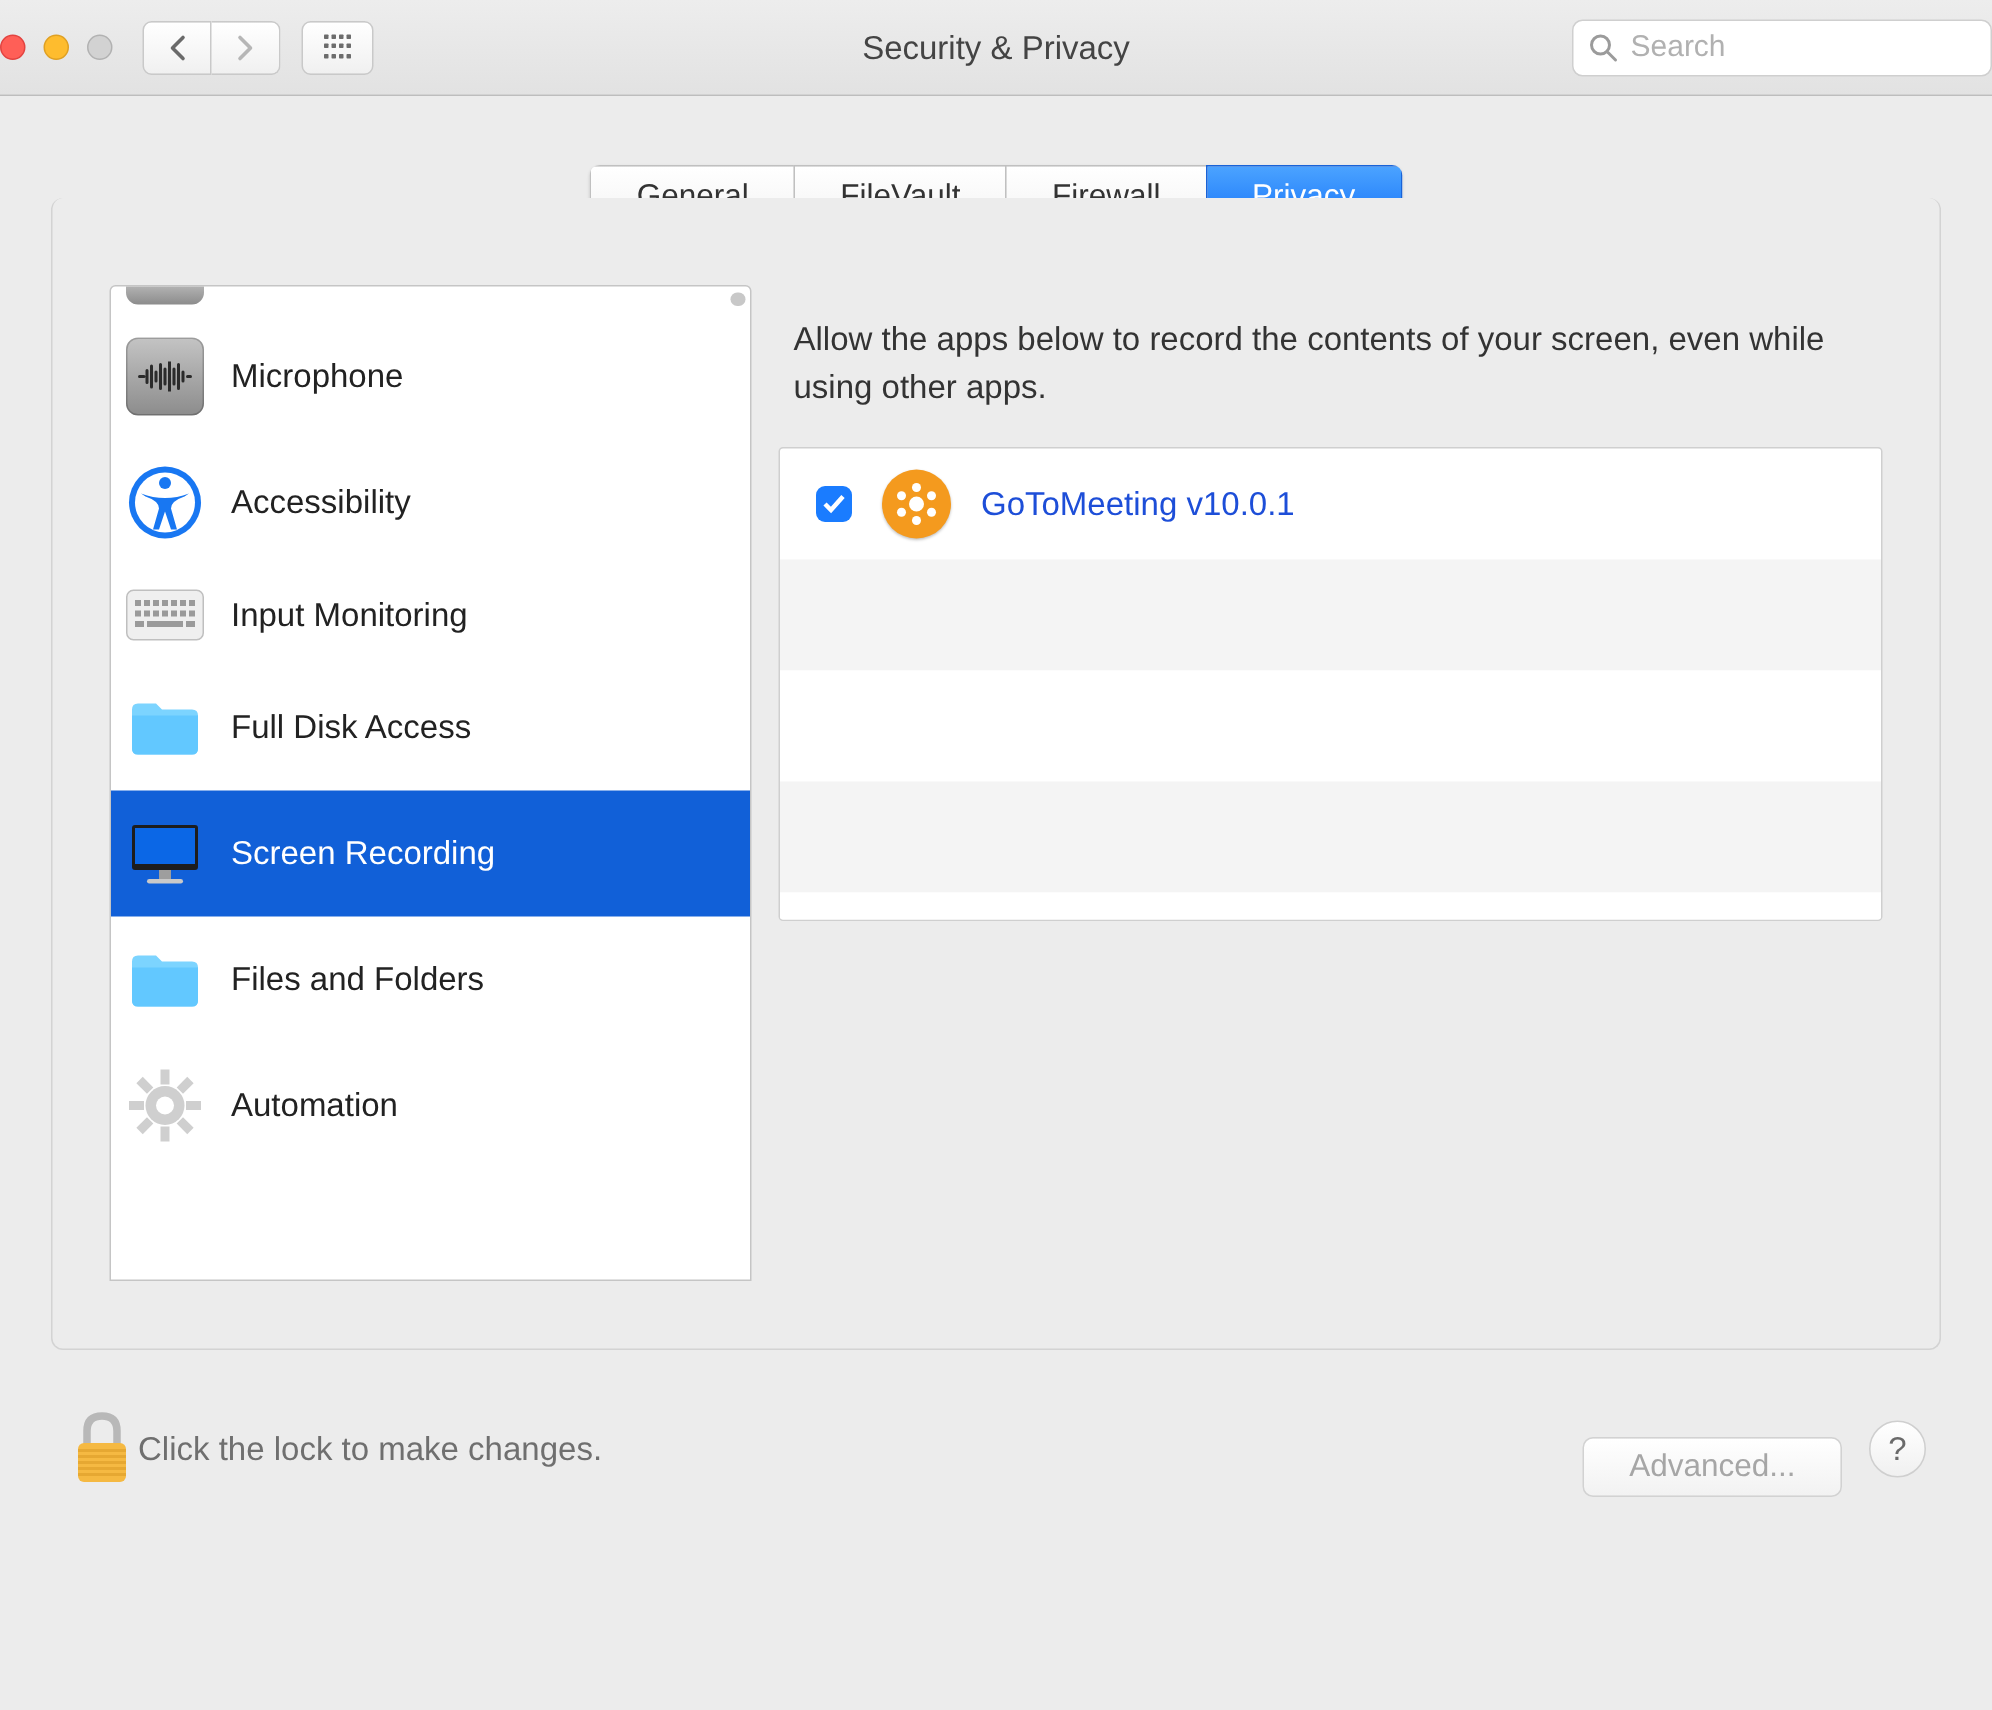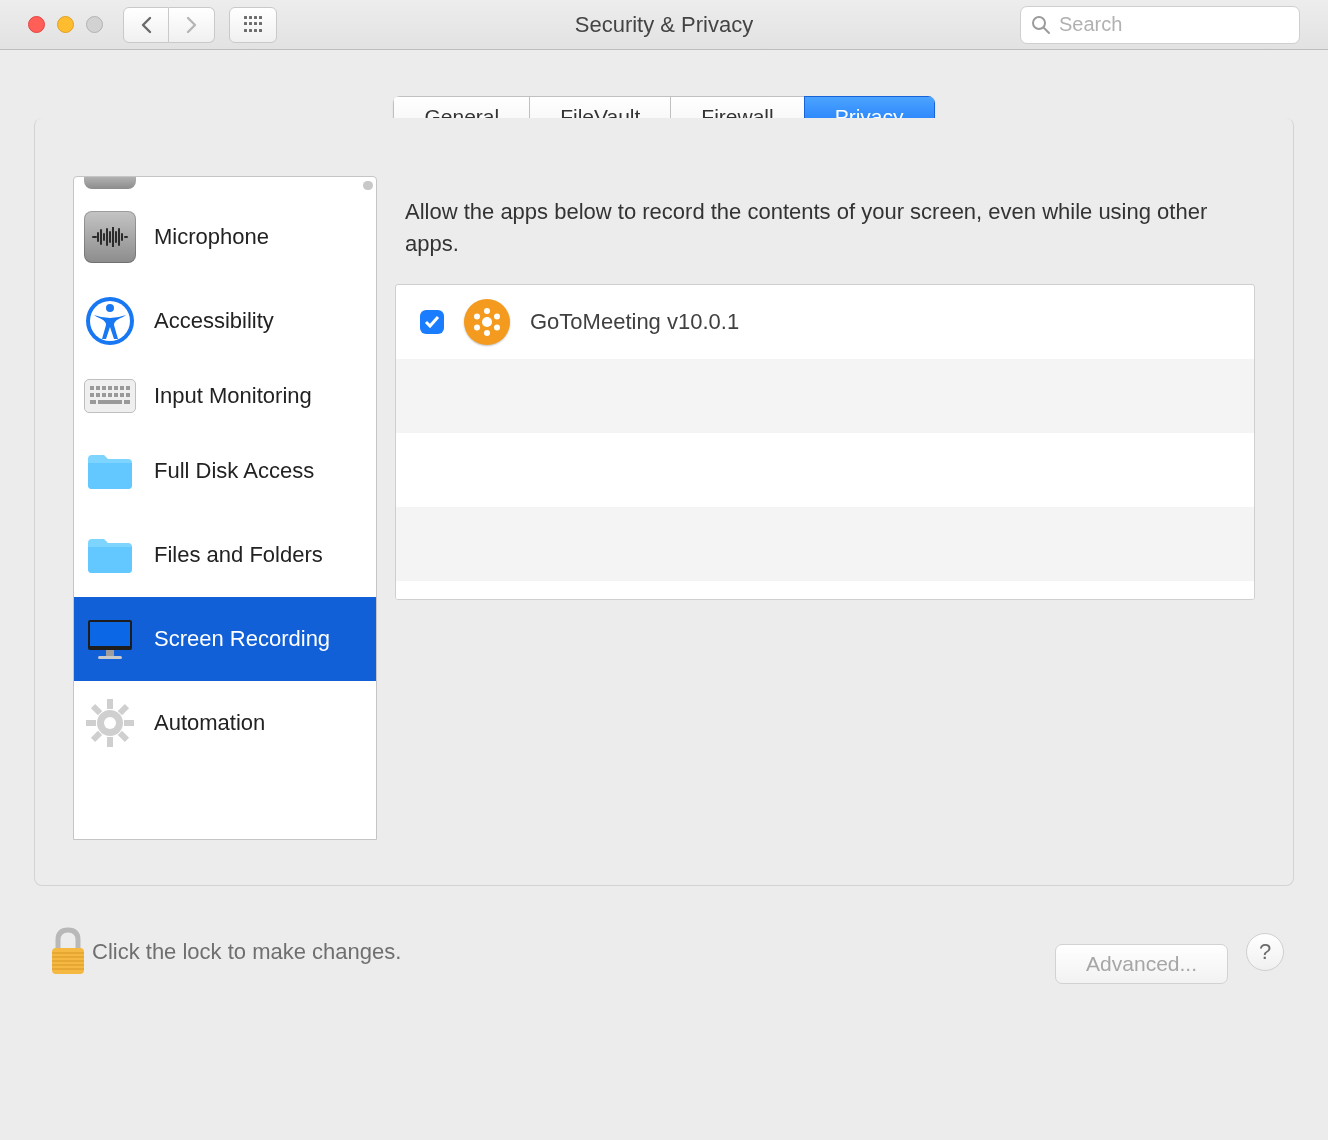--- a/index.html
+++ b/index.html
@@ -7,26 +7,26 @@
       font-family: -apple-system, 'Helvetica Neue', Arial, sans-serif;
       width: 1328px;
       height: 1140px;
       background: #ececec;
       overflow: hidden;
       font-size: 13px;
       color: #333;
     }
     
     .toolbar {
-      height: 50px;
+      height: 64px;
       background: linear-gradient(#ededed, #e2e2e2);
       border-bottom: 1px solid #bdbdbd;
       display: flex;
       align-items: center;
-      padding: 0 28px;
+      padding: 0 0;
       position: relative;
     }
     .traffic-lights { display: flex; gap: 12px; margin-right: 20px;}
     .tl { width: 17px; height: 17px; border-radius: 50%; }
     .tl.close    { background: #ff5f57; border: 1px solid #e24340;}
     .tl.minimize { background: #febc2e; border: 1px solid #dfa023;}
     .tl.zoom     { background: #d2d2d2; border: 1px solid #b2b2b2;}
     .nav-btn-group { display: flex; margin-right: 14px;}
     .nav-btn {
       width: 46px; height: 36px;
@@ -88,21 +88,21 @@
       position:relative;
     }
     .inner-zone {
       display:flex; gap:18px;
       padding: 18px 38px 0 38px;
       height: 682px;
     }
 
     
     .catlist {
-      width:304px; background:#fff;
+      width:428px; background:#fff;
       border:1px solid #c5c5c5; border-radius:4px 4px 0 0;
       overflow:hidden;
       position:relative;
     }
     .cat-item {
       display:flex; align-items:center; gap:18px;
       padding:16px 12px 16px 10px;
       font-size:22px; color:#222;
       border-bottom: none;
     }
@@ -136,21 +136,21 @@
     .chk {
       width:24px; height:24px; border-radius:6px;
       background:#1a7cff; display:flex; align-items:center; justify-content:center;
     }
     .chk svg { stroke:#fff; stroke-width:3; fill:none;}
     .app-icon {
       width:46px; height:46px; border-radius:50%;
       background:#f49a1e; display:flex; align-items:center; justify-content:center;
       box-shadow:0 1px 2px rgba(0,0,0,.25);
     }
-    .app-name{ font-size:22px; color:#404040;}
+    .app-name{ font-size:22px; color:#1d4ed8;}
 
     
     .footer {
       display:flex; align-items:center;
       padding: 34px 44px 0 44px; 
     }
     .lock-icon { width:48px; height:52px;}
     .lock-msg { font-size:22px; color:#6f6f6f;}
     .spacer { flex:1;}
     .adv-btn {
@@ -287,40 +287,40 @@
       <div class="cat-item">
         <div class="cat-icon ic-folder">
           <svg width="52" height="44" viewBox="0 0 52 44">
               <path d="M4 10 Q4 6 8 6 H20 L24 10 H44 Q48 10 48 14 V36 Q48 40 44 40 H8 Q4 40 4 36 Z" fill="#7cd4ff"></path>
               <path d="M4 14 H48 V36 Q48 40 44 40 H8 Q4 40 4 36 Z" fill="#62c8ff"></path>
             </svg>
         </div>
         <span>Full Disk Access</span>
       </div>
 
-      <div class="cat-item">
-        <div class="cat-icon ic-folder">
-          <svg width="52" height="44" viewBox="0 0 52 44">
-              <path d="M4 10 Q4 6 8 6 H20 L24 10 H44 Q48 10 48 14 V36 Q48 40 44 40 H8 Q4 40 4 36 Z" fill="#7cd4ff"></path>
-              <path d="M4 14 H48 V36 Q48 40 44 40 H8 Q4 40 4 36 Z" fill="#62c8ff"></path>
-            </svg>
-        </div>
-        <span>Files and Folders</span>
-      </div>
-
       <div class="cat-item selected">
         <div class="cat-icon ic-monitor">
           <svg width="52" height="46" viewBox="0 0 52 46">
               <rect x="4" y="4" width="44" height="30" rx="2" fill="#1d1d1d"></rect>
               <rect x="6" y="6" width="40" height="24" fill="#0b67e6"></rect>
               <rect x="22" y="34" width="8" height="6" fill="#9e9e9e"></rect>
               <rect x="14" y="40" width="24" height="3" rx="1.5" fill="#c9c9c9"></rect>
             </svg>
         </div>
         <span>Screen Recording</span>
+      </div>
+
+      <div class="cat-item">
+        <div class="cat-icon ic-folder">
+          <svg width="52" height="44" viewBox="0 0 52 44">
+              <path d="M4 10 Q4 6 8 6 H20 L24 10 H44 Q48 10 48 14 V36 Q48 40 44 40 H8 Q4 40 4 36 Z" fill="#7cd4ff"></path>
+              <path d="M4 14 H48 V36 Q48 40 44 40 H8 Q4 40 4 36 Z" fill="#62c8ff"></path>
+            </svg>
+        </div>
+        <span>Files and Folders</span>
       </div>
 
       <div class="cat-item">
         <div class="cat-icon ic-gear">
           <svg width="52" height="52" viewBox="0 0 52 52">
               <g transform="translate(26,26)">
                 <circle r="13" fill="#cfcfcf"></circle>
                 <circle r="6" fill="#fff"></circle>
           <g fill="#cfcfcf">
                   <rect x="-3" y="-24" width="6" height="10"></rect>

